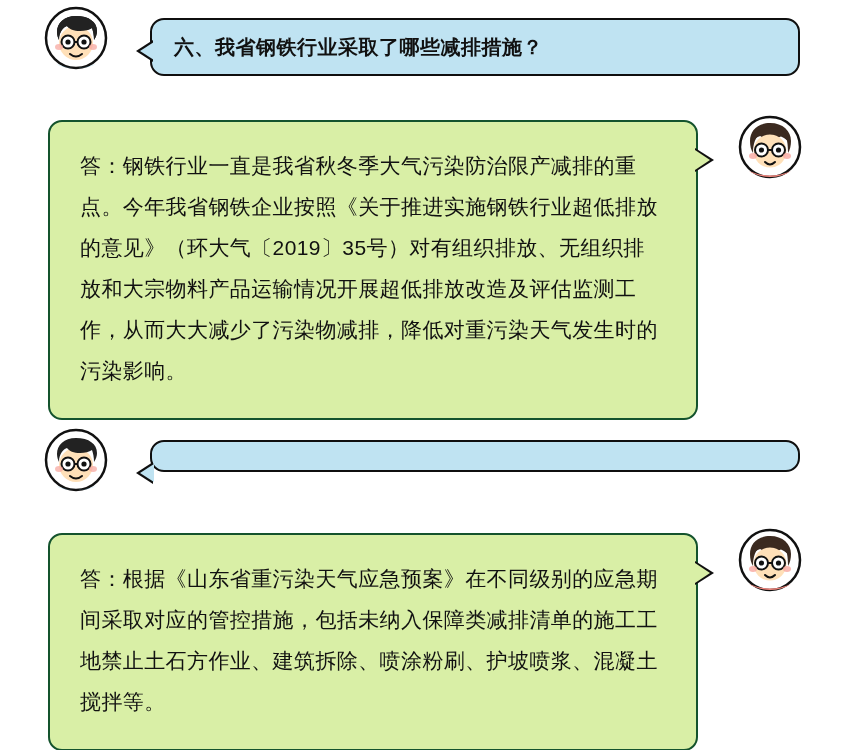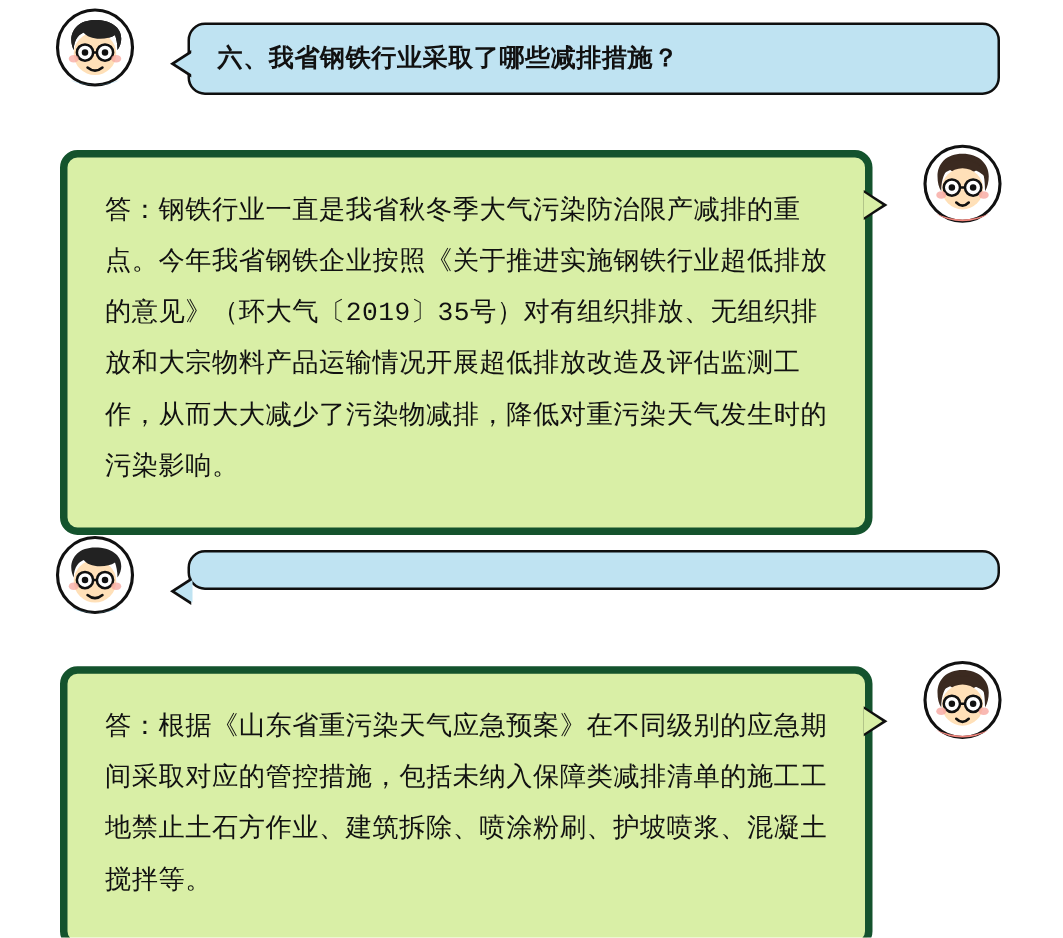--- a/index.html
+++ b/index.html
@@ -63,23 +63,22 @@
     top: 22px;
     width: 0; height: 0;
     border-top: 9px solid transparent;
     border-bottom: 9px solid transparent;
     border-right: 14px solid #bfe3f2;
   }
 
   
   .bubble-a {
     background: #d9efa6;
-    border: 6px solid #14532d;
+    border: 2px solid #14532d;
     padding: 24px 30px 26px 30px;
-    font-family: Liberation Mono, monospace;
   }
   .bubble-a .a-text {
     font-size: 21px;
     color: #111111;
     line-height: 1.95;
     letter-spacing: 0.4px;
   }
   
   .tail-right-outer {
     position: absolute;

